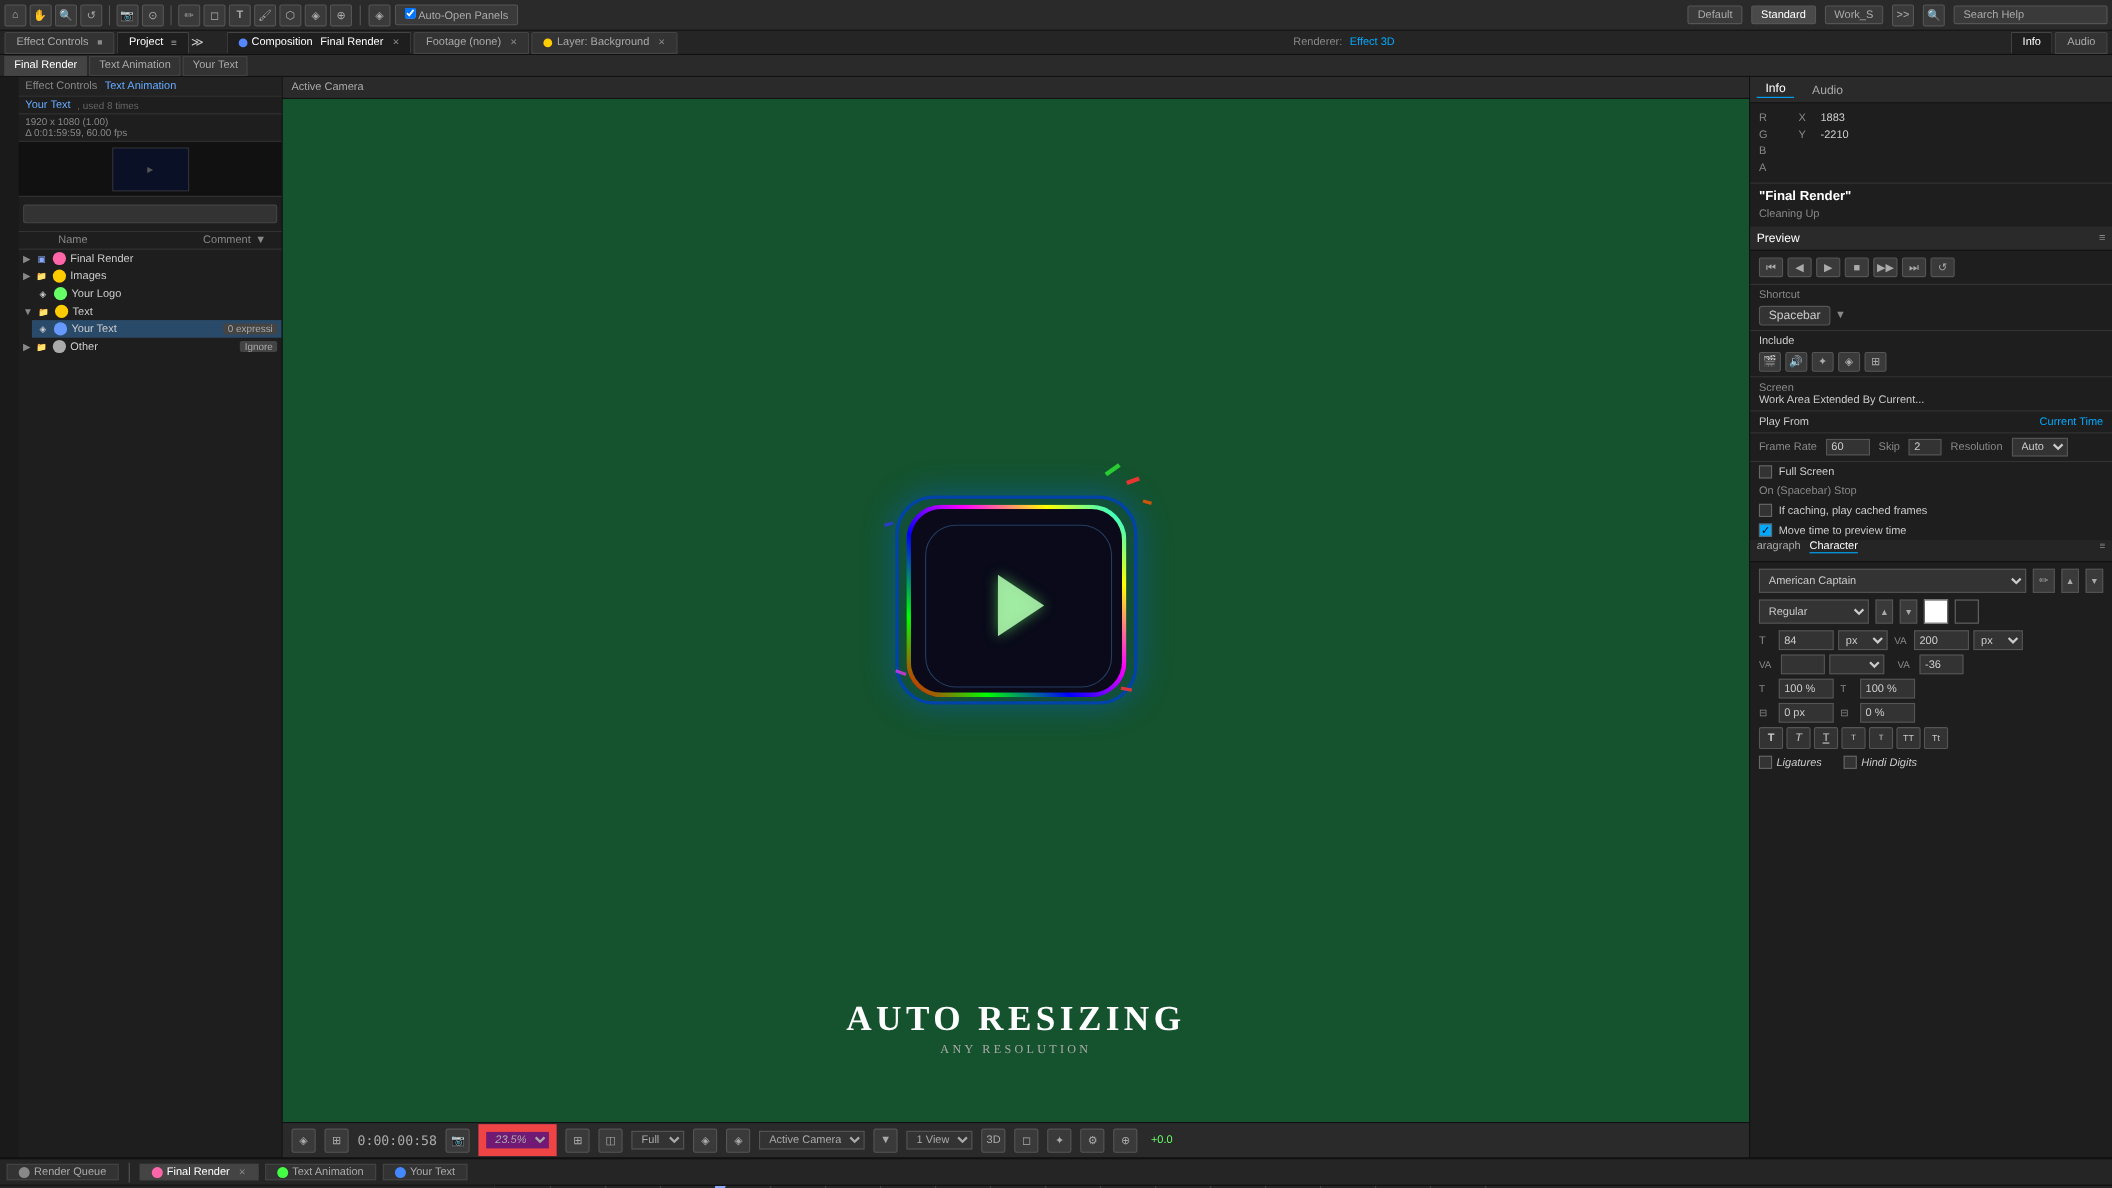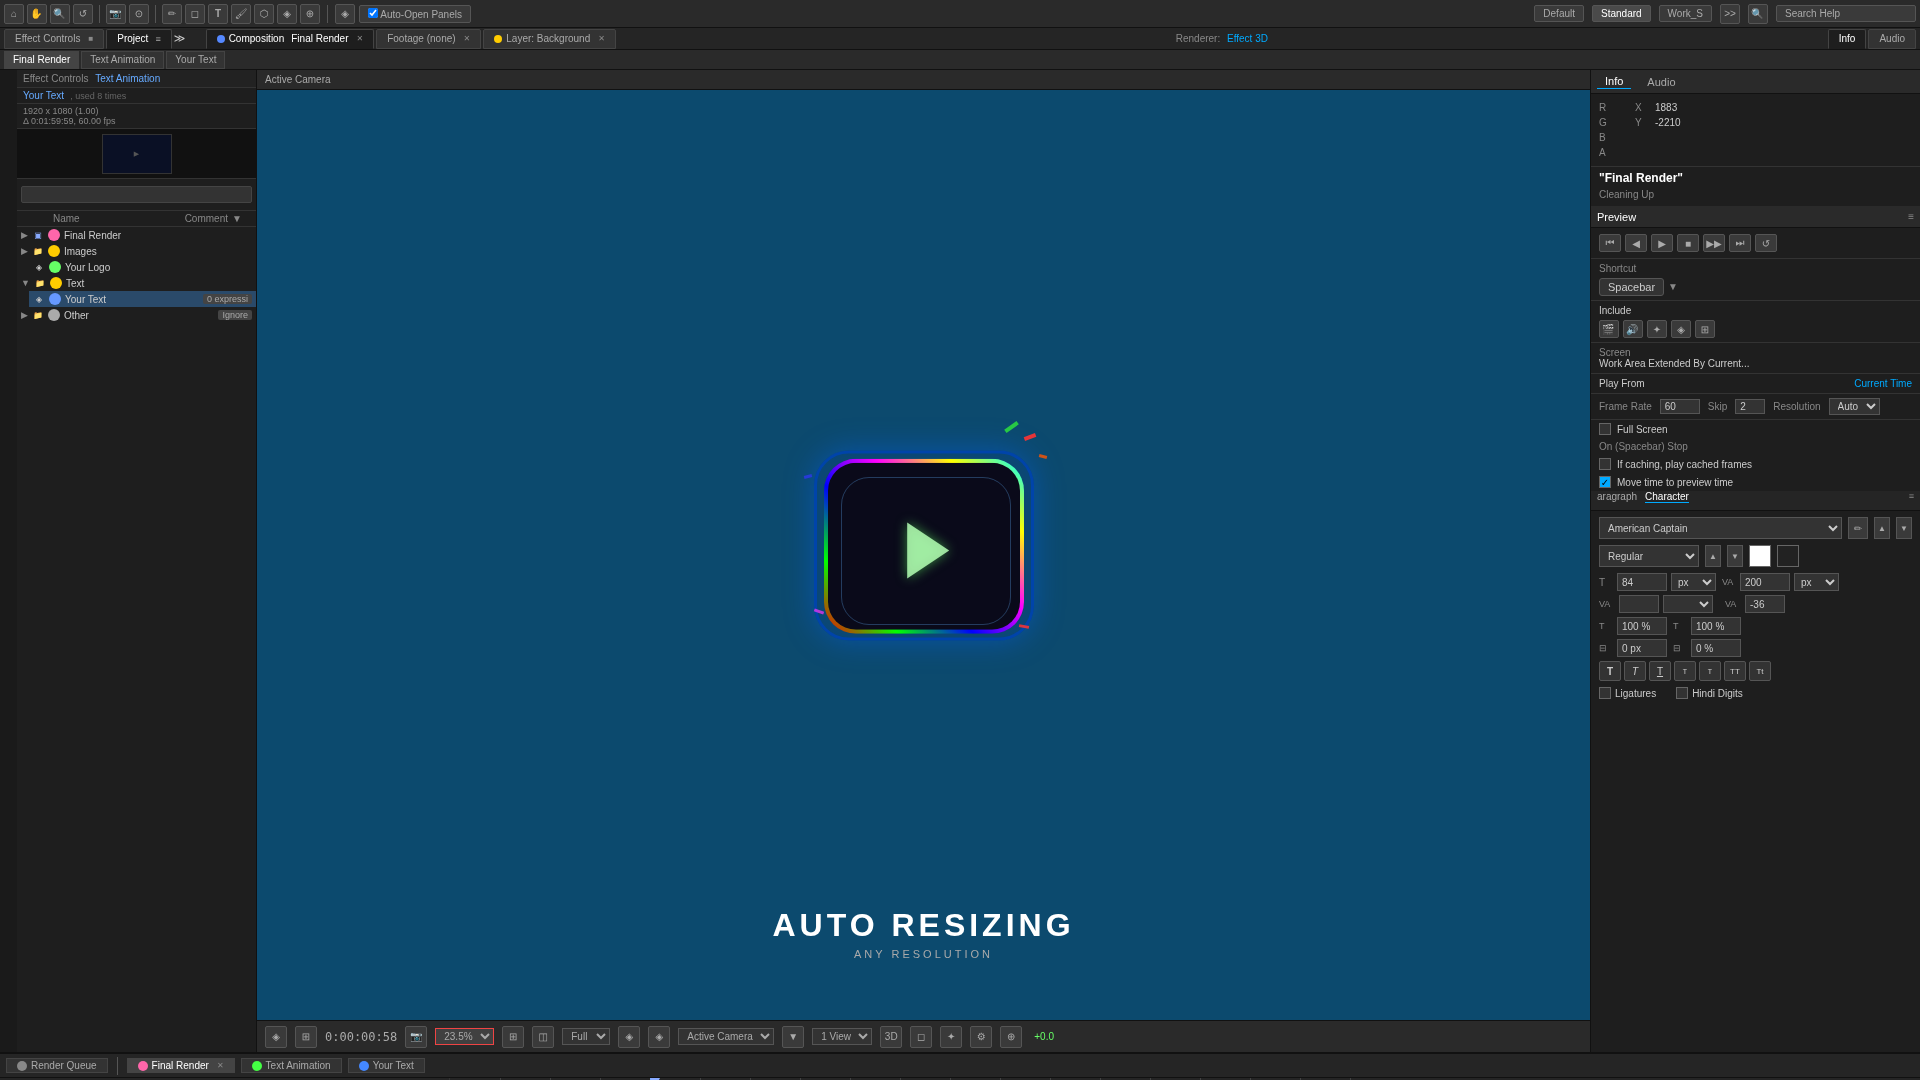--- a/index.html
+++ b/index.html
@@ -293,25 +293,26 @@
       justify-content: center;
       cursor: pointer;
       border-radius: 2px;
     }
     .time-display {
       font-size: 12px;
       color: #aaa;
       font-family: monospace;
     }
     .zoom-select {
-      background: #404040;
-      border: 1px solid #ef4444;
+      background: #701a75;
+      border: 7px solid #ef4444;
       color: #aaa;
       font-size: 10px;
       padding: 1px 4px;
+      font-style: italic;
     }
     .dropdown-select {
       background: #333;
       border: 1px solid #555;
       color: #aaa;
       font-size: 10px;
       padding: 1px 4px;
     }
 
     
@@ -691,20 +692,21 @@
       justify-content: center;
       cursor: pointer;
       border-radius: 2px;
     }
     .ligatures-row {
       display: flex;
       align-items: center;
       gap: 20px;
       font-size: 10px;
       color: #ccc;
+      font-style: italic;
     }
     .lig-item {
       display: flex;
       align-items: center;
       gap: 4px;
     }
 
     
     .bottom-area {
       height: 170px;
@@ -989,21 +991,21 @@
     </div>
   </div>
 
   <div class="center-area">
 
     <div class="viewer-header">
       <span>Active Camera</span>
     </div>
 
     <div class="viewer-area">
-      <div style="width:100%;height:100%;background:#0c4a6e;position:relative;display:flex;align-items:center;justify-content:center;">
+      <div style="width:100%;height:100%;background:#14532d;position:relative;display:flex;align-items:center;justify-content:center;font-family:Liberation Serif, serif;">
 
         <div class="glow-ring"></div>
         <div class="rainbow-ring"></div>
 
         <div style="position:absolute;top:calc(50% - 120px);left:calc(50% + 100px);width:12px;height:4px;background:#ff3333;transform:rotate(-20deg);opacity:0.9;"></div>
         <div style="position:absolute;top:calc(50% - 100px);left:calc(50% + 115px);width:8px;height:3px;background:#ff5500;transform:rotate(15deg);opacity:0.8;"></div>
         <div style="position:absolute;top:calc(50% - 130px);left:calc(50% + 80px);width:15px;height:4px;background:#33ff33;transform:rotate(-35deg);opacity:0.7;"></div>
         <div style="position:absolute;top:calc(50% + 70px);left:calc(50% + 95px);width:10px;height:3px;background:#ff3333;transform:rotate(10deg);opacity:0.85;"></div>
         <div style="position:absolute;top:calc(50% - 80px);left:calc(50% - 120px);width:8px;height:3px;background:#3333ff;transform:rotate(-15deg);opacity:0.7;"></div>
         <div style="position:absolute;top:calc(50% + 55px);left:calc(50% - 110px);width:10px;height:3px;background:#ff33ff;transform:rotate(20deg);opacity:0.7;"></div>

